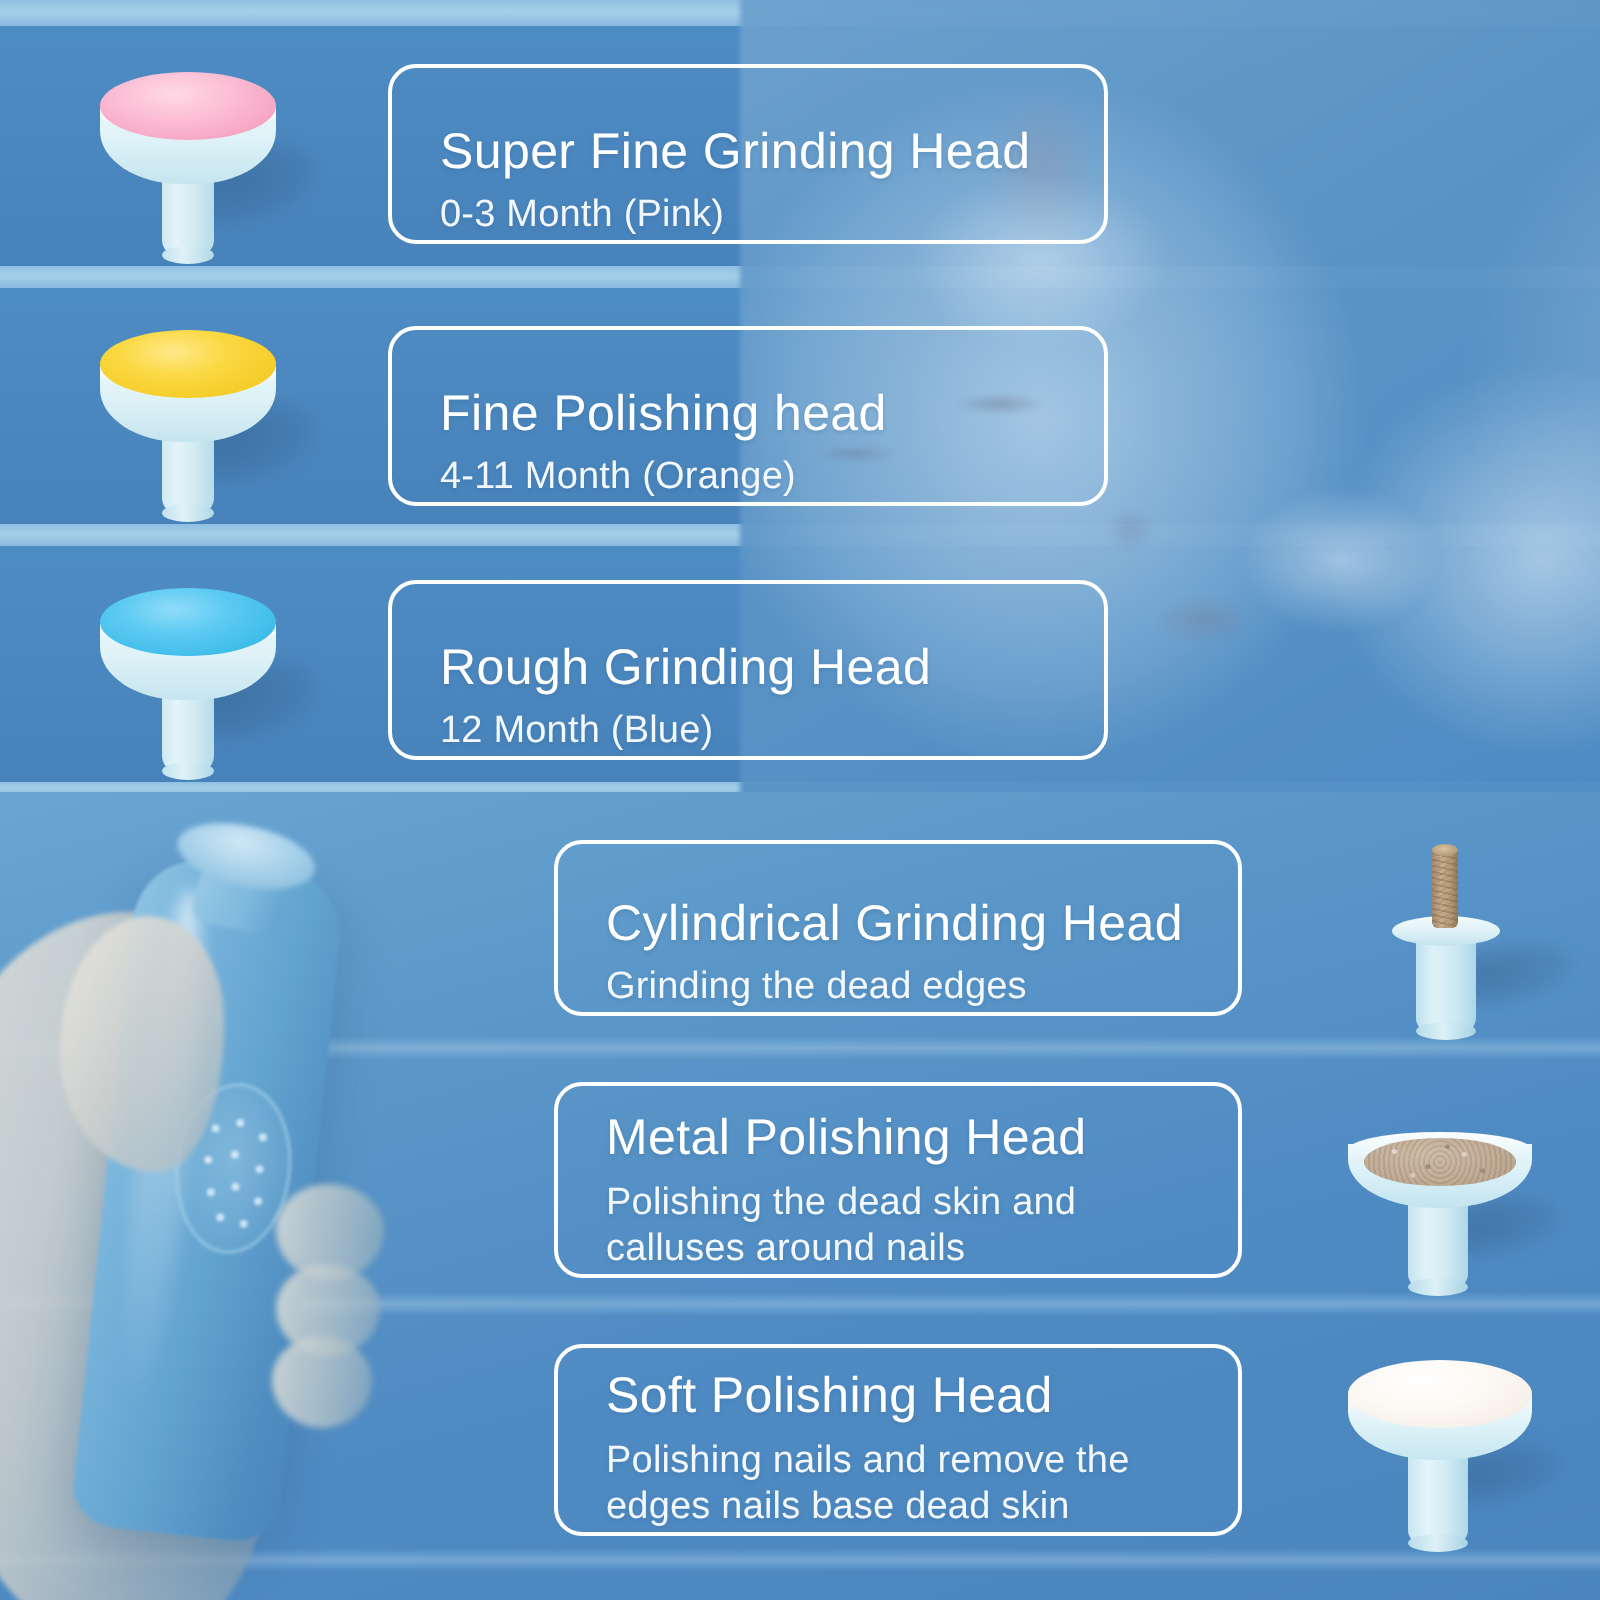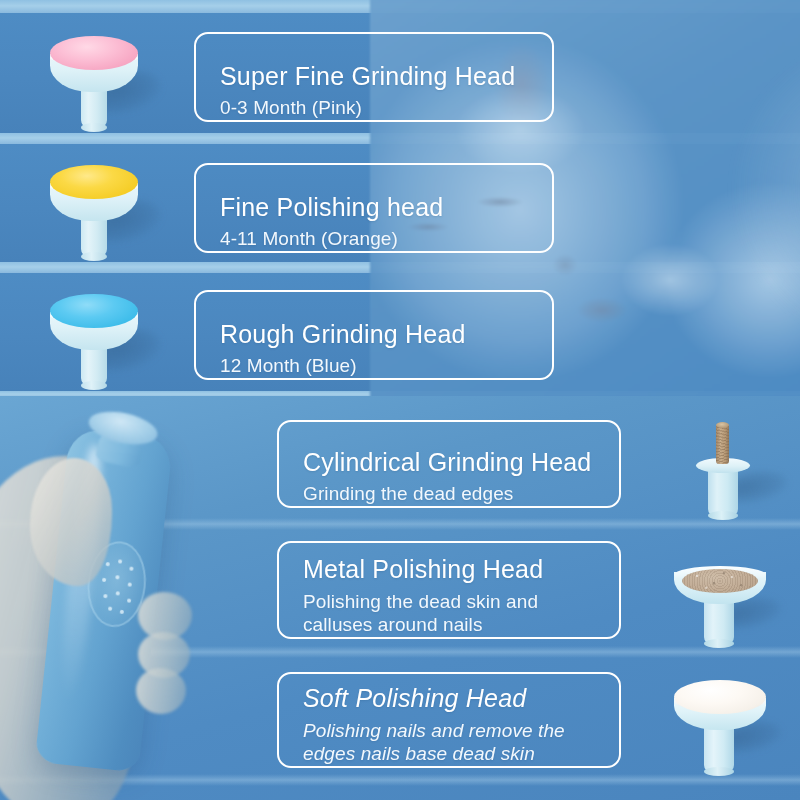--- a/index.html
+++ b/index.html
@@ -154,21 +154,21 @@
   
   .card.top { left:194px; width:360px; height:90px; }
   #card-1 { top:32px; }
   #card-2 { top:163px; }
   #card-3 { top:290px; }
 
   
   .card.bot { left:249px; width:344px;margin-left:28px; }
   #card-4 { top:420px; height:88px; }
   #card-5 { top:541px; height:98px; }
-  #card-6 { top:672px; height:96px;font-style:italic; }
+  #card-6 { top:672px; height:96px; }
 
   
   .head-icon { position:absolute; width:120px; height:104px; }
   .hi-shadow {
     position:absolute; left:50px; top:44px; width:74px; height:40px;
     background:radial-gradient(ellipse at 38% 42%, rgba(44,86,128,.42) 0%, rgba(44,86,128,.18) 55%, rgba(44,86,128,0) 80%);
     border-radius:50%;
     transform:rotate(-12deg);
     filter:blur(3.5px);
   }

